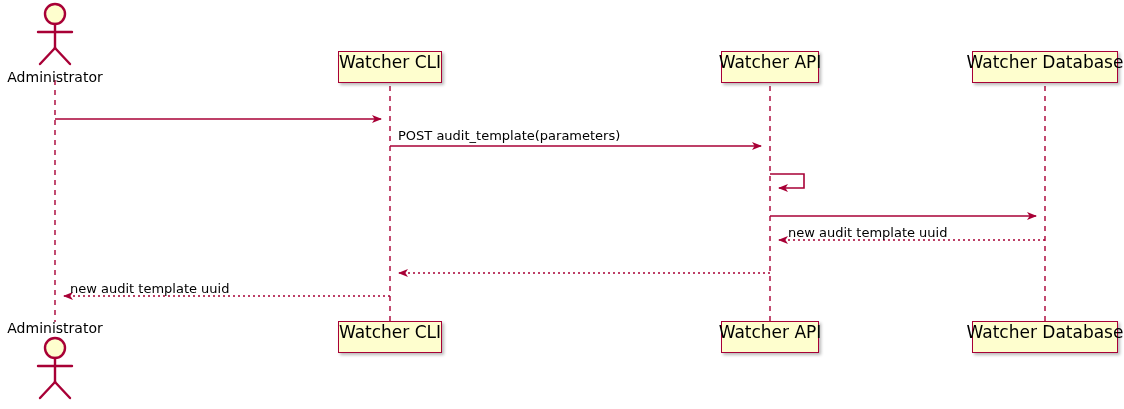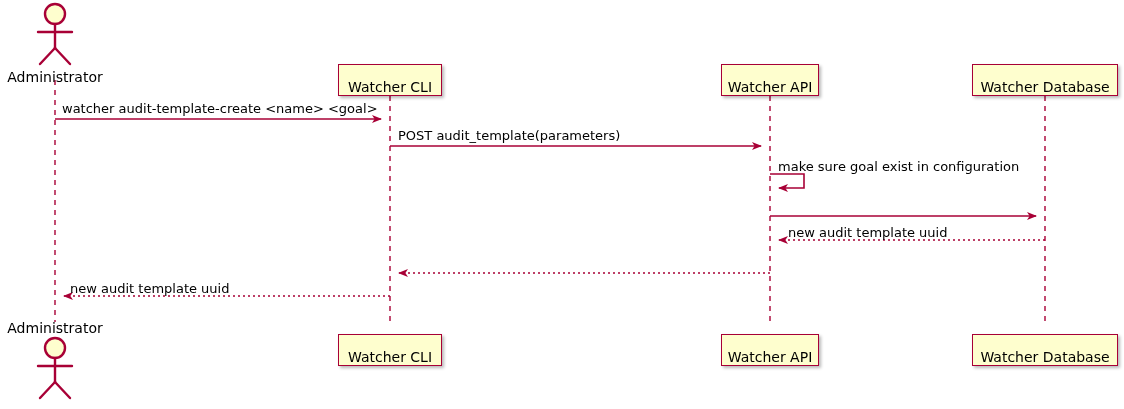--- a/index.html
+++ b/index.html
@@ -8,25 +8,24 @@
     width:1124px;height:409px;overflow:hidden;
   }
   #diagram{position:relative;width:1096px;height:409px;background:#FFFFFF;}
   #svg-layer{position:absolute;left:0;top:0;width:1124px;height:409px;}
 
   .pbox{
     position:absolute;
     background:#FEFECE;
     border:1.5px solid #A80036;
     box-shadow:2px 2px 3px rgba(0,0,0,0.28);
-    display:flex;align-items:flex-end;justify-content:center;
-    font-size:14px;color:#000000;
+    display:flex;align-items:flex-start;justify-content:center;
+    font-size:17px;color:#000000;
     box-sizing:border-box;
     white-space:nowrap;
-    margin-top:13px;
   }
   .actor-label{
     position:absolute;
     font-size:14px;color:#000000;
     white-space:nowrap;
     text-align:center;
   }
   .msg{
     position:absolute;
     font-size:13px;color:#000000;
@@ -127,25 +126,23 @@
   </div>
 
   <div class="pbox" style="left:721px;top:321px;width:98px;height:32px;">
     <span>Watcher API</span>
   </div>
 
   <div class="pbox" style="left:972px;top:321px;width:146px;height:32px;">
     <span>Watcher Database</span>
   </div>
 
-  <div class="msg" style="left:62px;top:101px;">watcher audit-template-create &lt;name&gt; &lt;goal&gt;</div>
 
   <div class="msg" style="left:398px;top:128px;">POST audit_template(parameters)</div>
 
-  <div class="msg" style="left:778px;top:159px;">make sure goal exist in configuration</div>
 
 
   <div class="msg" style="left:788px;top:225px;">new audit template uuid</div>
 
 
   <div class="msg" style="left:70px;top:281px;">new audit template uuid</div>
 
 </div>
 
 </body></html>

